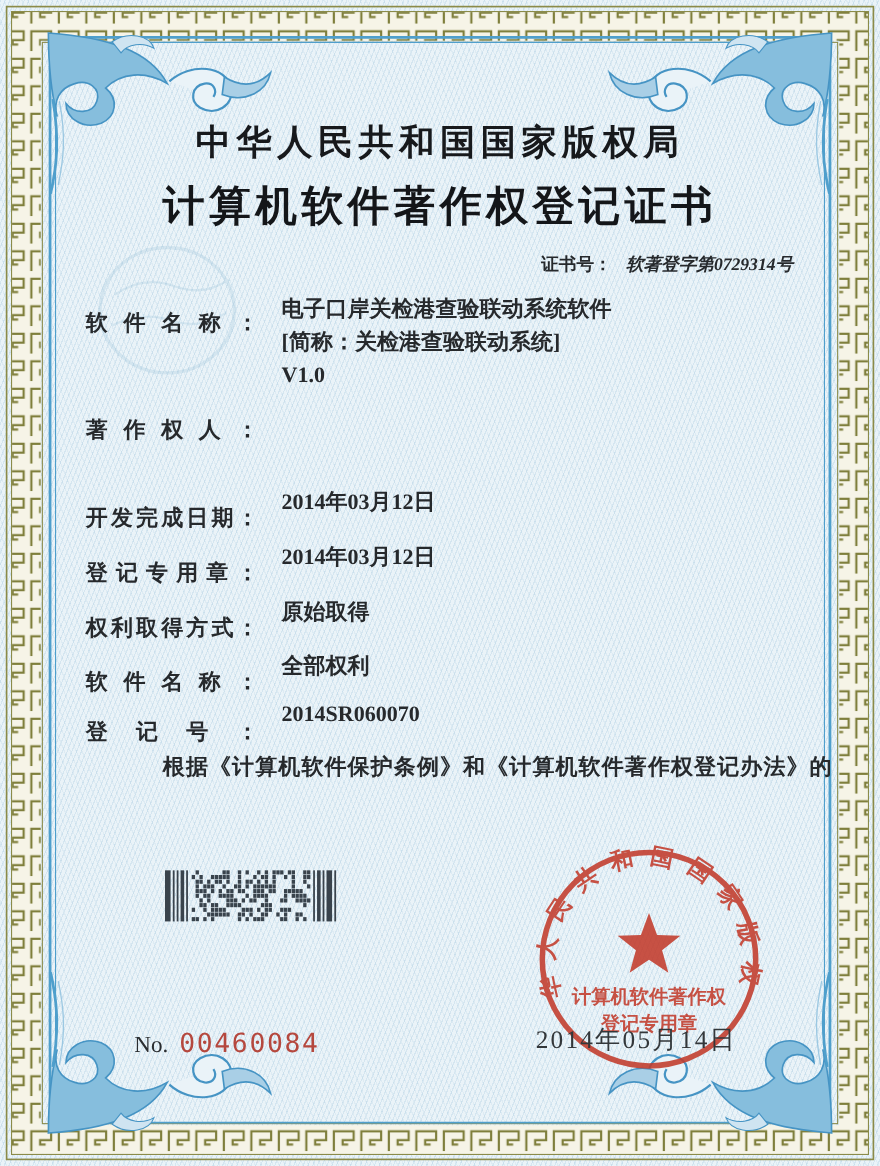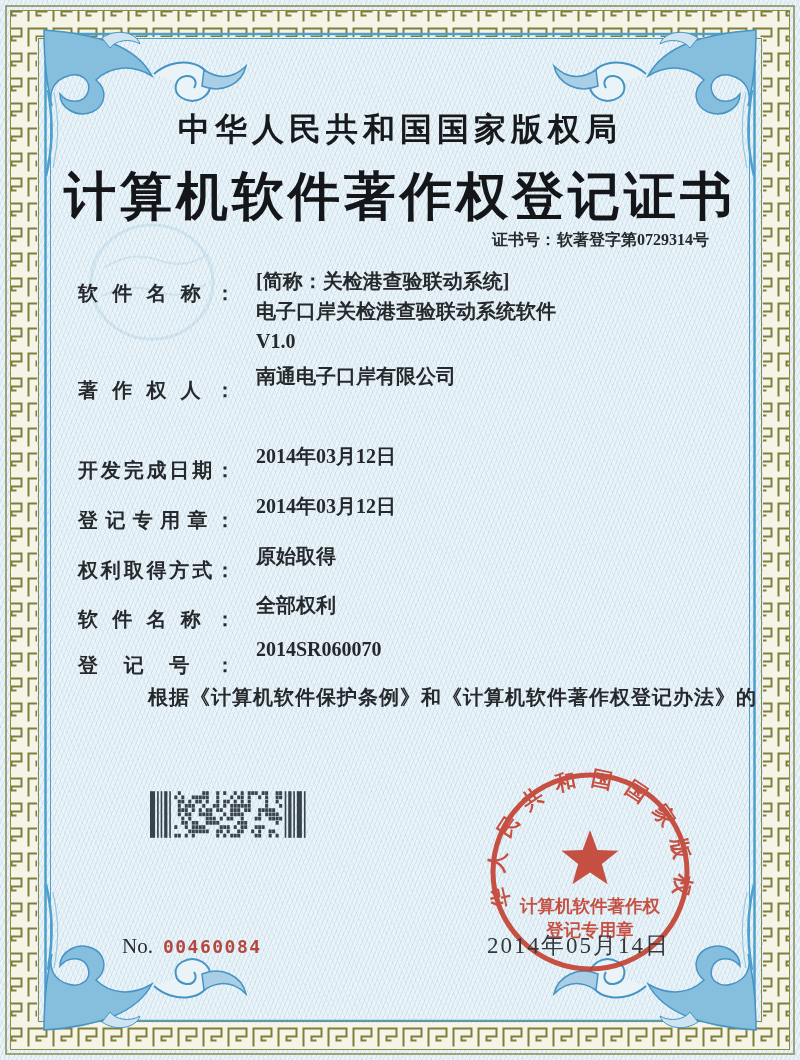--- a/index.html
+++ b/index.html
@@ -8,29 +8,29 @@
     background-color:#eaf3f8;
     background-image:
       repeating-linear-gradient(112deg, rgba(126,176,208,0.20) 0px, rgba(126,176,208,0.20) 1px, rgba(255,255,255,0) 1px, rgba(255,255,255,0) 4px),
       repeating-linear-gradient(68deg, rgba(126,176,208,0.12) 0px, rgba(126,176,208,0.12) 1px, rgba(255,255,255,0) 1px, rgba(255,255,255,0) 5px);
     font-family:"Liberation Serif","DejaVu Serif",serif;
     color:#1f2326;
   }
   .abs{position:absolute;}
   .frame-svg{left:0;top:0;}
   .t1{top:108px;left:0;width:100%;text-align:center;font-size:32px;font-weight:700;letter-spacing:5px;color:#17191c;}
-  .t2{top:162px;left:0;width:100%;text-align:center;font-size:52px;font-weight:700;letter-spacing:4px;color:#141619;}
+  .t2{top:162px;left:0;width:100%;text-align:center;font-size:38px;font-weight:700;letter-spacing:4px;color:#141619;}
   .certno{top:230px;left:492px;font-size:16px;font-weight:700;color:#26292c;}
-  .certno .cval{margin-left:1px;}
+  .certno .cval{margin-left:13px;font-style:italic;}
   .row{left:78px;display:flex;align-items:flex-start;font-size:20px;font-weight:700;color:#26292c;white-space:nowrap;}
   .lab{flex:0 0 157px;text-align:justify;text-align-last:justify;margin-right:21px;margin-top:14px;}
   .multival div{line-height:30px;}
   .stmt{font-size:20px;font-weight:700;color:#26292c;letter-spacing:1px;white-space:nowrap;}
   .noline{left:122px;top:934px;font-size:21px;color:#2a2d30;}
-  .no-value{color:#b5483e;font-family:"DejaVu Sans Mono",monospace;font-size:18px;letter-spacing:1.5px;margin-left:10px;font-weight:700;}
+  .no-value{color:#b5483e;font-family:"DejaVu Sans Mono",monospace;font-size:24px;letter-spacing:1.5px;margin-left:10px;font-weight:400;}
   .dateline{left:487px;top:930px;font-size:23px;font-weight:400;color:#33373a;letter-spacing:2px;}
   .seal-svg{left:478px;top:758px;}
   .bc-svg{left:150px;top:791px;}
 </style>
 </head>
 <body>
 
 <div class="page">
 
   <svg class="abs frame-svg" width="800" height="1060" viewBox="0 0 800 1060">
@@ -86,29 +86,28 @@
   <div class="abs t1">中华人民共和国国家版权局</div>
   <div class="abs t2">计算机软件著作权登记证书</div>
 
   <div class="abs certno">
     <span>证书号：</span><span class="cval">软著登字第0729314号</span>
   </div>
 
   <div class="abs row" style="top:266px">
     <span class="lab">软件名称：</span>
     <div class="multival">
+      <div>电子口岸关检港查验联动系统软件</div>
       <div>[简称：关检港查验联动系统]</div>
-      <div>电子口岸关检港查验联动系统软件</div>
       <div>V1.0</div>
     </div>
   </div>
 
   <div class="abs row" style="top:363px">
     <span class="lab">著作权人：</span>
-    <span>南通电子口岸有限公司</span>
   </div>
 
   <div class="abs row" style="top:443px">
     <span class="lab">开发完成日期：</span>
     <span>2014年03月12日</span>
   </div>
   <div class="abs row" style="top:493px">
     <span class="lab">登记专用章：</span>
     <span>2014年03月12日</span>
   </div>

